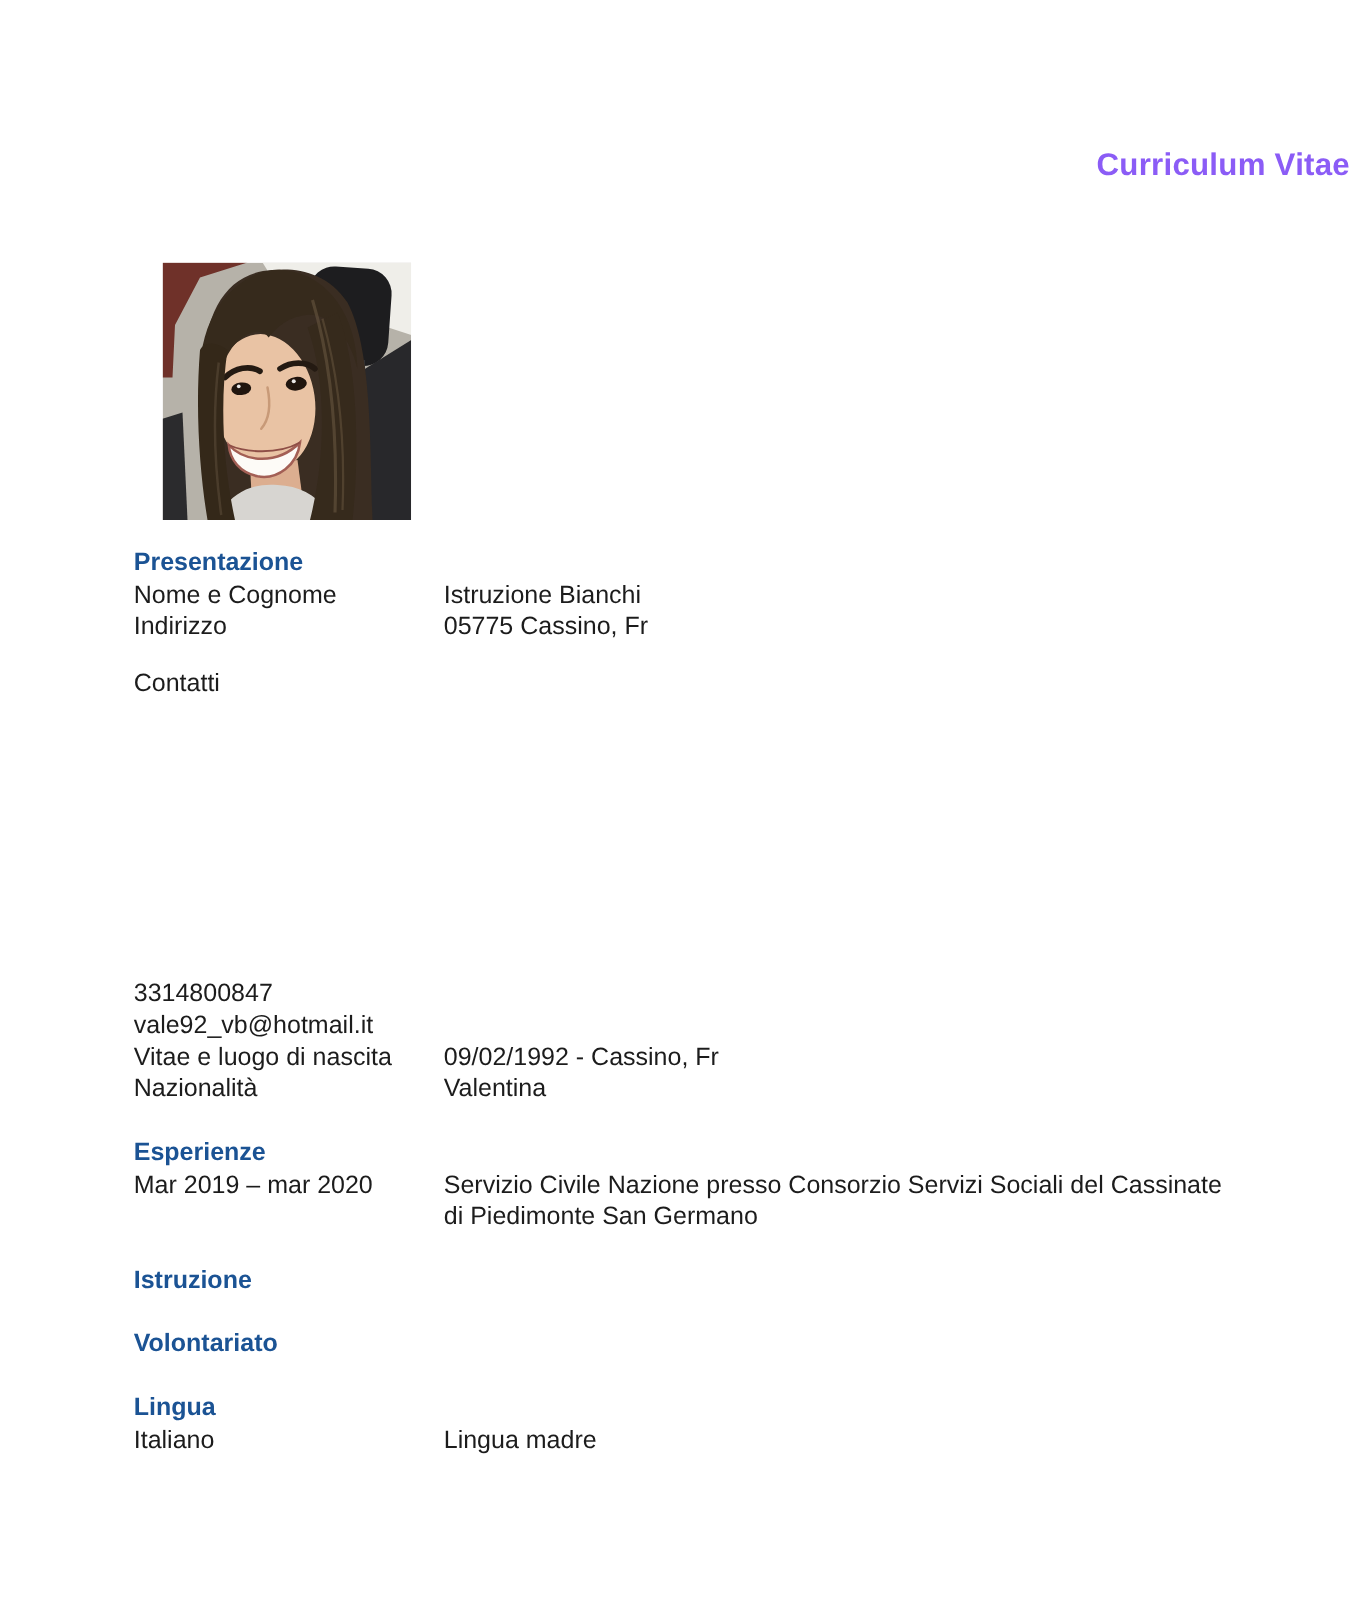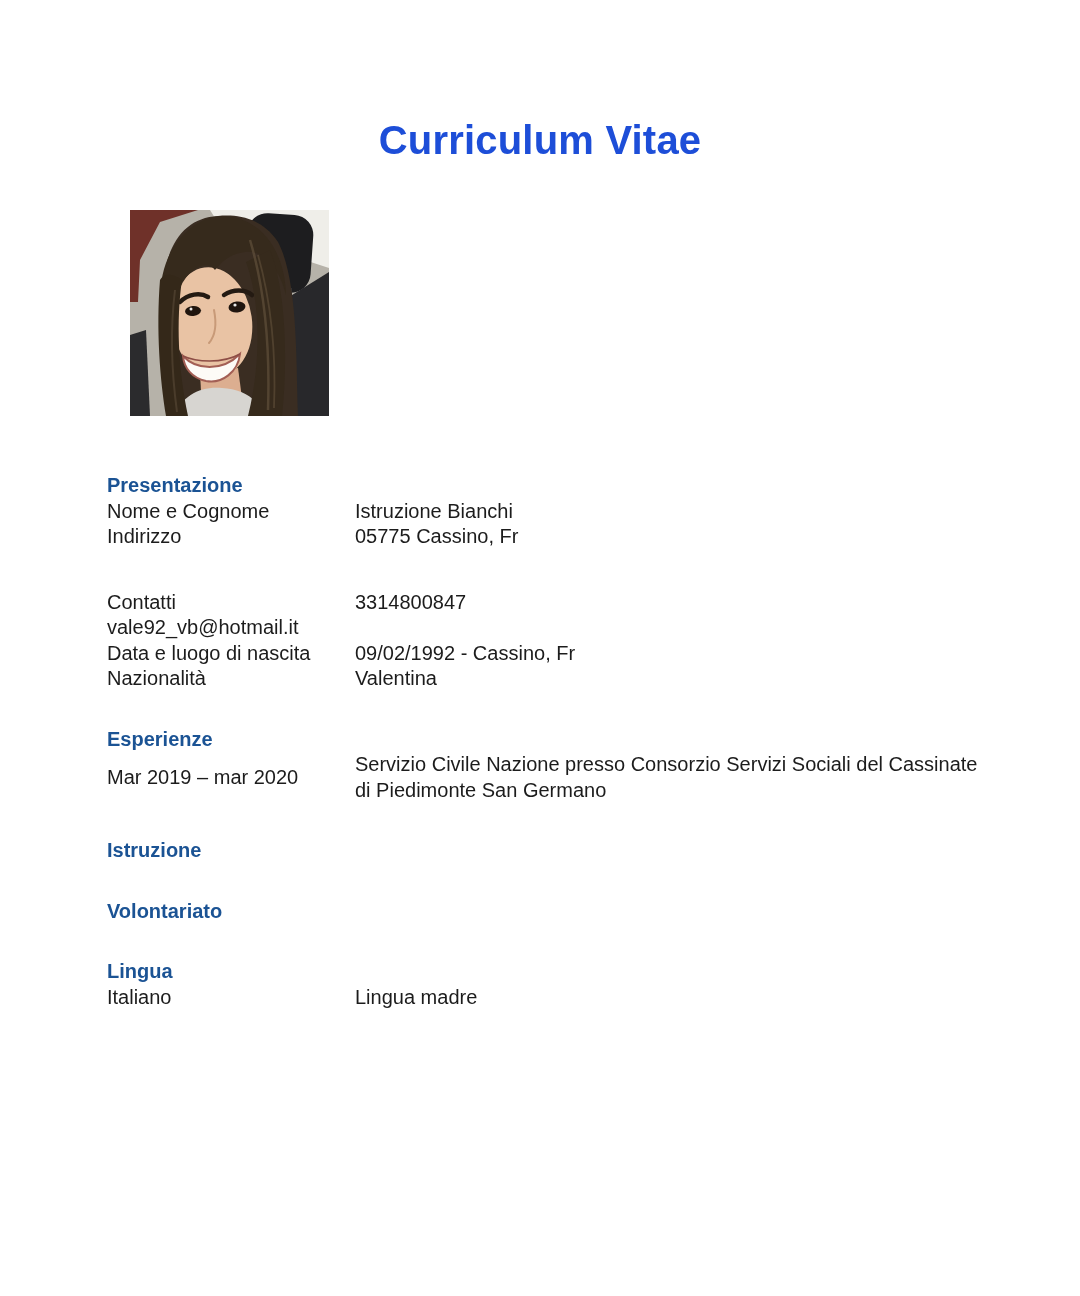--- a/index.html
+++ b/index.html
@@ -16,24 +16,24 @@
     background: var(--bg-color);
     font-family: "Liberation Sans", "DejaVu Sans", sans-serif;
     color: var(--text-color);
     overflow: hidden;
   }
   .doc-title {
     position: absolute;
     top: 118px;
     left: 0;
     width: 1080px;
-    text-align: center;
-    font-size: 40px;
+    text-align: right;
+    font-size: 25px;
     font-weight: bold;
-    color: #1d4ed8;
+    color: #8b5cf6;
     letter-spacing: 0.2px;
   }
   .photo-frame {
     position: absolute;
     left: 130px;
     top: 210px;
     width: 199px;
     height: 206px;
     overflow: hidden;
   }
@@ -46,24 +46,23 @@
     font-size: 20px;
     line-height: 25.5px;
   }
   .section { margin-top: 0; }
   .section + .section { margin-top: 25.5px; }
   .heading {
     font-size: 20px;
     line-height: 25.5px;
     font-weight: bold;
     color: var(--heading-color);
-    margin-top: 35px;
   }
-  .row { display: flex; align-items: center; }
-  .row.gap { margin-top: 40px; }
+  .row { display: flex; align-items: flex-start; }
+  .row.gap { margin-top: 20px; flex-direction: column; }
   .label {
     width: 248px;
     flex: 0 0 248px;
     color: var(--text-color);
   }
   .value {
     max-width: 625px;
     color: var(--text-color);
   }
 </style>
@@ -126,21 +125,21 @@
         <div class="value">05775 Cassino, Fr</div>
       </div>
       <div class="row gap">
         <div class="label">Contatti</div>
         <div class="value">3314800847</div>
       </div>
       <div class="row">
         <div class="value">vale92_vb@hotmail.it</div>
       </div>
       <div class="row">
-        <div class="label">Data e luogo di nascita</div>
+        <div class="label">Vitae e luogo di nascita</div>
         <div class="value">09/02/1992 - Cassino, Fr</div>
       </div>
       <div class="row">
         <div class="label">Nazionalità</div>
         <div class="value">Valentina</div>
       </div>
     </section>
 
     <section class="section">
       <h2 class="heading">Esperienze</h2>

